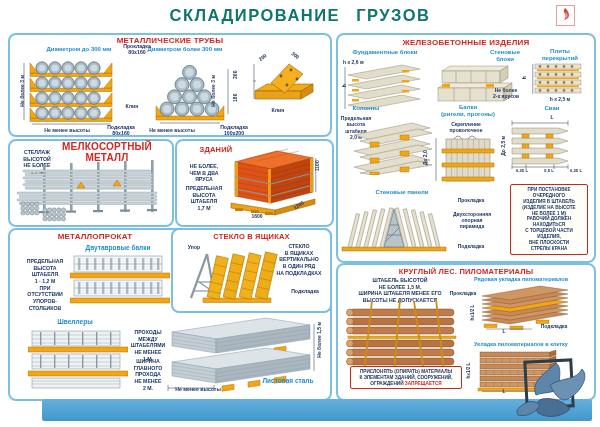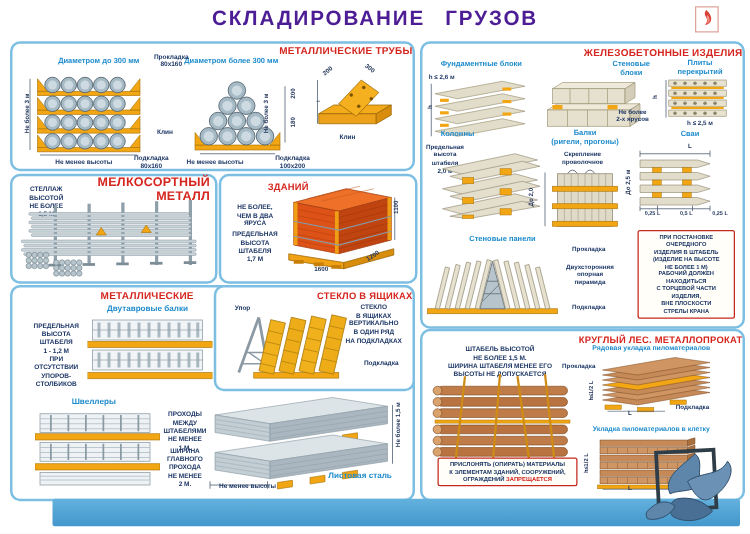--- a/index.html
+++ b/index.html
@@ -1,22 +1,22 @@
 <!DOCTYPE html>
 <html><head>
 <meta charset="utf-8">
 <style>
   html,body{margin:0;padding:0;background:#fff;}
   .page{position:relative;width:600px;height:427px;background:#fff;overflow:hidden;
         font-family:"Liberation Sans",sans-serif;outline:1px solid #d9dee1;}
   .abs{position:absolute;}
   .title-main{position:absolute;left:0;top:6px;width:100%;text-align:center;
-        color:#4c1d95;font-weight:bold;font-size:16.5px;letter-spacing:1.5px;word-spacing:10px;}
+        color:#0f766e;font-weight:bold;font-size:16.5px;letter-spacing:1.5px;word-spacing:10px;}
   .panel{position:absolute;background:#fff;border:2px solid #7cbfe3;border-radius:8px;}
-  .ptitle{position:absolute;color:#d5261f;font-weight:bold;text-align:right;font-size:8px;letter-spacing:.2px;line-height:1.1;}
+  .ptitle{position:absolute;color:#d5261f;font-weight:bold;text-align:center;font-size:8px;letter-spacing:.2px;line-height:1.1;}
   .cap{position:absolute;color:#1f8ccc;font-weight:bold;font-size:6.5px;text-align:center;line-height:1.2;white-space:pre-line;}
   .note{position:absolute;color:#1d3766;font-weight:bold;font-size:5.5px;text-align:center;line-height:1.28;white-space:pre-line;}
   .lbl{position:absolute;color:#1d3766;font-size:5.2px;font-weight:600;text-align:center;line-height:1.2;white-space:pre-line;}
   .dim{position:absolute;color:#22355a;font-size:5px;font-weight:bold;text-align:center;line-height:1.1;white-space:pre-line;}
   .vlabel{transform:rotate(-90deg);transform-origin:center;}
   .warnbox{position:absolute;background:#fffef8;border:1.6px solid #c5281c;border-radius:2px;
         color:#1d3766;font-weight:bold;text-align:center;white-space:pre-line;box-sizing:border-box;}
   .warn-em{color:#d5261f;}
   .footer-strip{position:absolute;left:42px;top:399px;width:550px;height:22px;border-radius:2px;
         background:linear-gradient(#63b1dd,#4397cc);}
@@ -285,21 +285,21 @@
         <rect x="24" y="64" width="8" height="3" fill="#c87f08"></rect>
         <rect x="38" y="66" width="8" height="3" fill="#c87f08"></rect>
       <line x1="88.8" y1="12" x2="88.8" y2="46" stroke="#44566b" stroke-width="0.6"></line>
     </svg>
     <div class="dim vlabel" style="left:128px;top:22px;width:26px;">1100</div>
     <div class="dim" style="left:62px;top:73px;width:36px;">1600</div>
     <div class="dim" style="left:104px;top:62px;width:36px;transform:rotate(-33deg);">1200</div>
   </div>
 
   <div class="panel" style="left:8px;top:228px;width:320px;height:169px;">
-    <div class="ptitle" style="left:25px;top:3px;width:120px;">МЕТАЛЛИЧЕСКИЕ</div>
+    <div class="ptitle" style="left:25px;top:3px;width:120px;">МЕТАЛЛОПРОКАТ</div>
     <div class="cap" style="left:48px;top:14px;width:120px;">Двутавровые балки</div>
     <div class="note" style="left:10px;top:28px;width:50px;font-size:5.2px;">ПРЕДЕЛЬНАЯ
 ВЫСОТА
 ШТАБЕЛЯ
 1 - 1,2 М
 ПРИ
 ОТСУТСТВИИ
 УПОРОВ-
 СТОЛБИКОВ</div>
 
@@ -723,21 +723,21 @@
 НЕ БОЛЕЕ 1 М)
 РАБОЧИЙ ДОЛЖЕН
 НАХОДИТЬСЯ
 С ТОРЦЕВОЙ ЧАСТИ
 ИЗДЕЛИЯ,
 ВНЕ ПЛОСКОСТИ
 СТРЕЛЫ КРАНА</div>
   </div>
 
   <div class="panel" style="left:336px;top:263px;width:256px;height:134px;">
-    <div class="ptitle" style="left:0;top:3px;width:100%;font-size:7.5px;">КРУГЛЫЙ ЛЕС. МЕТАЛЛОПРОКАТ</div>
+    <div class="ptitle" style="left:0;top:3px;width:100%;font-size:7.5px;">КРУГЛЫЙ ЛЕС. ПИЛОМАТЕРИАЛЫ</div>
     <div class="note" style="left:10px;top:12px;width:104px;font-size:5.2px;">ШТАБЕЛЬ ВЫСОТОЙ
 НЕ БОЛЕЕ 1,5 М.
 ШИРИНА ШТАБЕЛЯ МЕНЕЕ ЕГО
 ВЫСОТЫ НЕ ДОПУСКАЕТСЯ</div>
     <div class="cap" style="left:120px;top:11px;width:126px;font-size:5.5px;">Рядовая укладка пиломатериалов</div>
     <div class="lbl" style="left:104px;top:25px;width:42px;font-size:5px;">Прокладка</div>
 
     <svg class="abs" style="left:2px;top:34px;" width="124" height="76" viewBox="0 0 124 76">
       <g>
         <rect x="10" y="10" width="104" height="7" rx="3.5" fill="#c07c48" stroke="#7c4a22" stroke-width="0.5"></rect>

